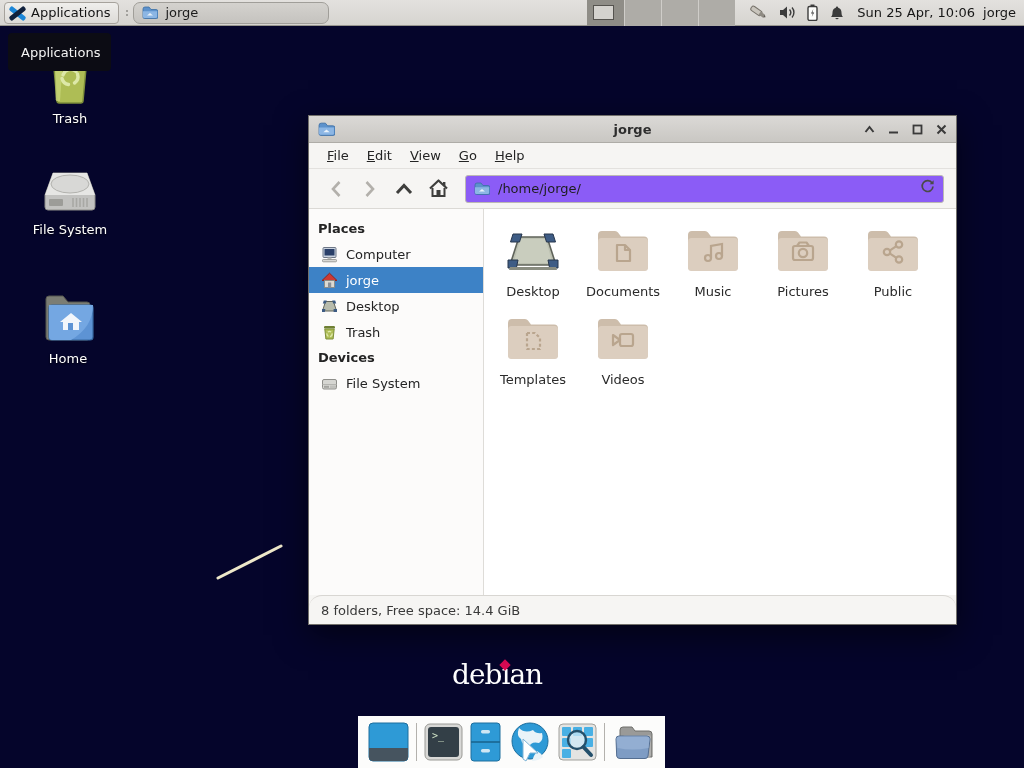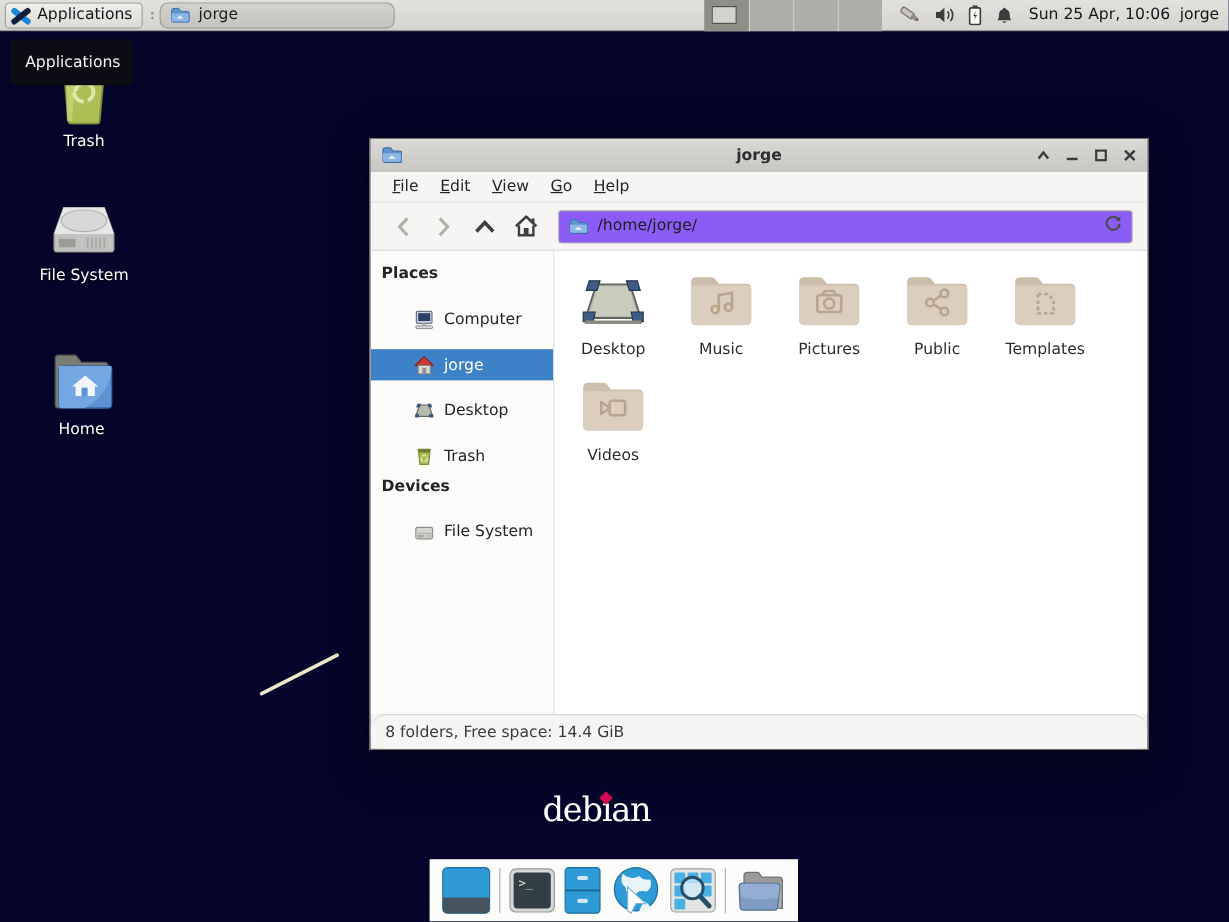--- a/index.html
+++ b/index.html
@@ -114,27 +114,27 @@
   .nav-btn { width:30px; height:28px; display:flex; align-items:center; justify-content:center; }
   .pathbar {
     flex:1; height:28px; margin-left:8px; background:#8b5cf6;
     border:1px solid #bcb9b4; border-radius:3px;
     display:flex; align-items:center; padding:0 8px; gap:8px;
   }
   .pathbar .path-text { font-size:13px; color:#1d1d1d; flex:1; }
 
   .win-body { flex:1; display:flex; min-height:0; }
   .sidebar {
-    width:153px; background:#fcfbfa; border-right:1px solid #dedcd8;
+    width:175px; background:#fcfbfa; border-right:1px solid #dedcd8;
     padding-top:7px; font-size:13px; overflow:hidden;
   }
   .side-header { font-weight:bold; color:#242424; padding:5px 8px 5px 9px; }
   .side-item {
     height:26px; display:flex; align-items:center; gap:8px;
-    padding-left:36px; color:#242424;margin-top:12px;
+    padding-left:12px; color:#242424;
   }
   .side-item.selected { background:#3d82c6; color:#ffffff; }
   .side-item svg { flex:none; }
 
   .main-view { flex:1; background:#ffffff; padding:8px 0 0 4px; }
   .folder-grid { display:grid; grid-template-columns:repeat(5,90px); }
   .fcell {
     width:90px; height:88px; display:flex; flex-direction:column;
     align-items:center; padding-top:6px;
   }
@@ -435,20 +435,31 @@
             <path d="M16.5,16 h25 l7,24 H9.5 z" fill="#c9cdbe"></path>
             <path d="M9,11 h9 l-2.5,8 h-9 z" fill="#3e5c85" stroke="#27364d" stroke-width="1"></path>
             <path d="M40,11 h9 l2.5,8 h-9 z" fill="#3e5c85" stroke="#27364d" stroke-width="1"></path>
             <path d="M4,37 h10 l-1.6,8 H4 z" fill="#3e5c85" stroke="#27364d" stroke-width="1"></path>
             <path d="M44,37 h10 v8 h-8.4 z" fill="#3e5c85" stroke="#27364d" stroke-width="1"></path>
             <path d="M6,44 h46 l1,3 H5 z" fill="#8a8d81"></path>
           </svg>
           <span class="flabel">Desktop</span>
         </div>
 
+        <div class="fcell">
+          <svg width="58" height="58" viewBox="0 0 58 58">
+            <path d="M4,44 V12 q0,-4 4,-4 h13 q2,0 3,1.5 l3,4 h23 q4,0 4,4 v26 q0,4 -4,4 H8 q-4,0 -4,-4 z" fill="#cdbdab"></path>
+            <rect x="4" y="15" width="50" height="33" rx="3.5" fill="#dccebf"></rect>
+            <g fill="none" stroke="#b9a58e" stroke-width="2.2" stroke-linejoin="round">
+              <path d="M23,22 h8 l5,5 v11 H23 z"></path>
+                <path d="M31,22 v5 h5"></path>
+            </g>
+          </svg>
+          <span class="flabel">Documents</span>
+        </div>
 
 
         <div class="fcell">
           <svg width="58" height="58" viewBox="0 0 58 58">
             <path d="M4,44 V12 q0,-4 4,-4 h13 q2,0 3,1.5 l3,4 h23 q4,0 4,4 v26 q0,4 -4,4 H8 q-4,0 -4,-4 z" fill="#cdbdab"></path>
             <rect x="4" y="15" width="50" height="33" rx="3.5" fill="#dccebf"></rect>
             <g fill="none" stroke="#b9a58e" stroke-width="2.2">
               <circle cx="24" cy="35" r="3"></circle>
                 <circle cx="35" cy="33" r="3"></circle>
               <path d="M27,35 V23 l11,-2 v12"></path>

